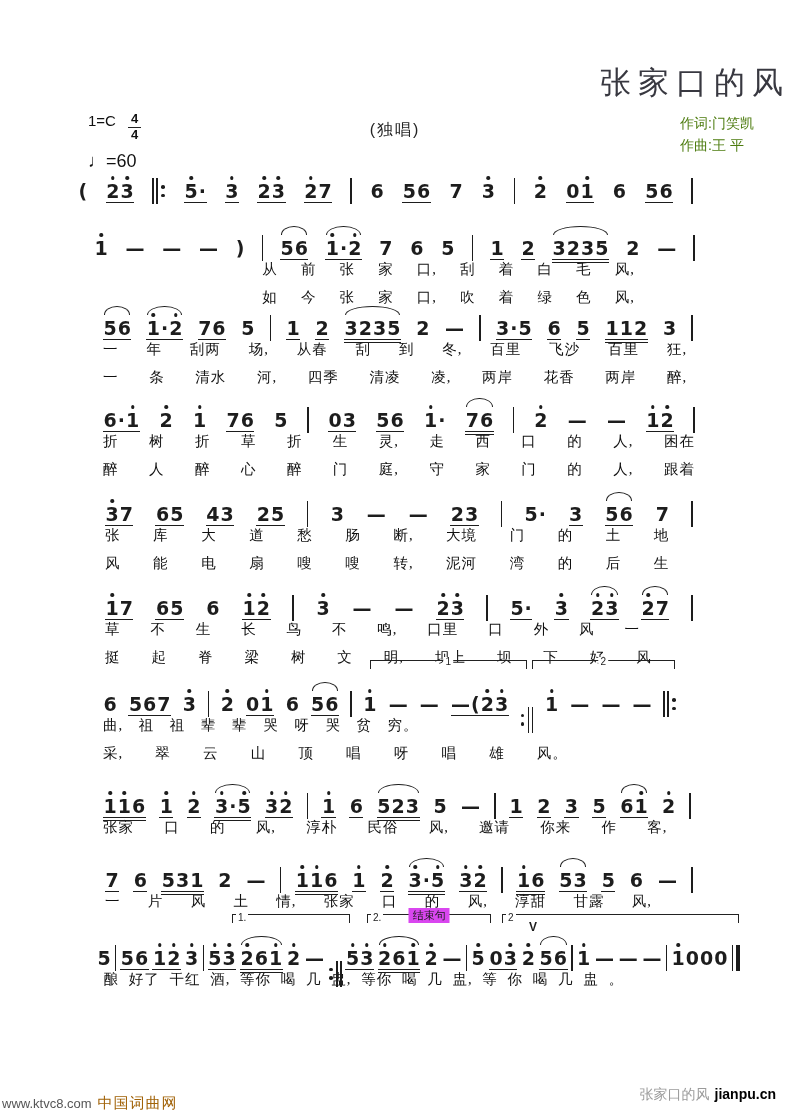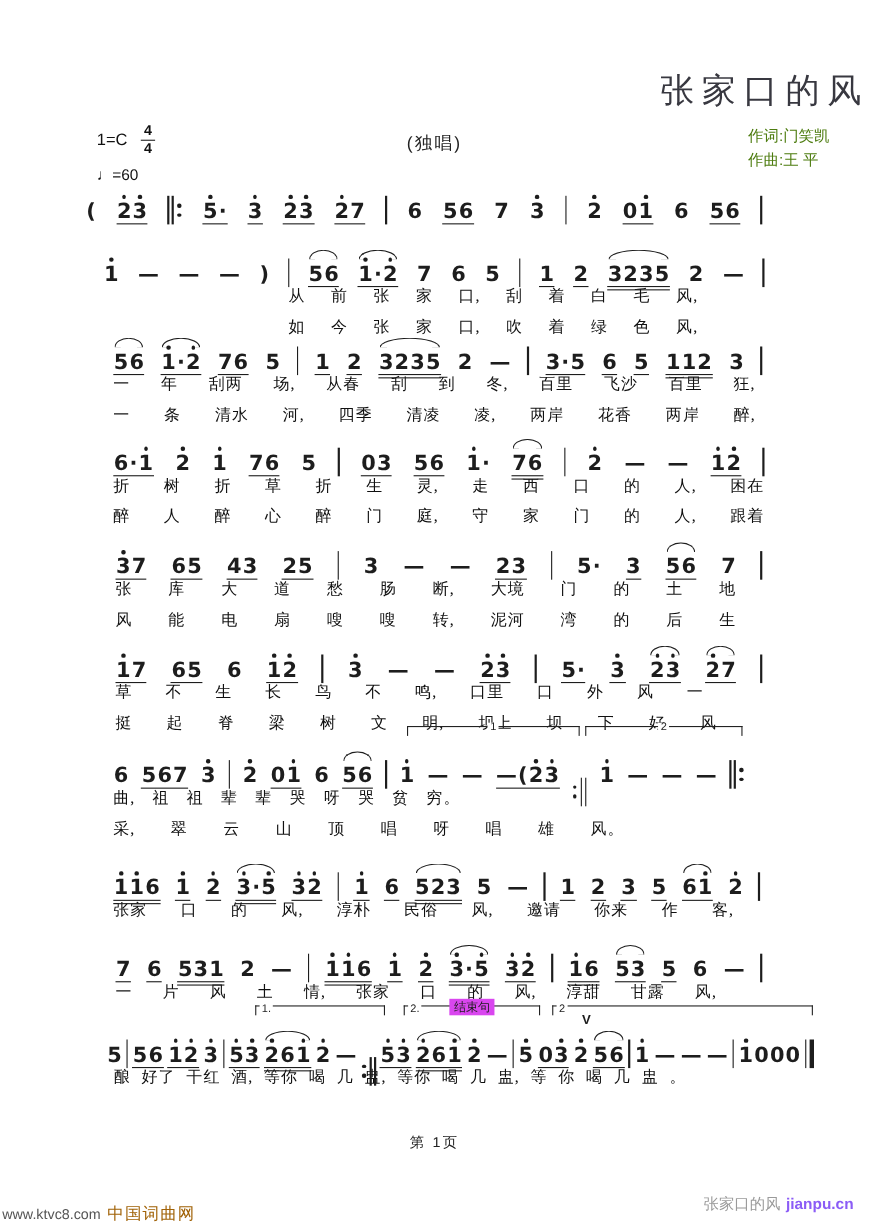--- a/index.html
+++ b/index.html
@@ -4,26 +4,26 @@
 <style>
   html,body{margin:0;padding:0;background:#fff}
   .page{position:relative;width:790px;height:1119px;background:#ffffff;overflow:hidden;
         font-family:"Liberation Sans",sans-serif;color:#1d1d1d}
   .title{position:absolute;top:62px;left:0;right:0;text-align:right;margin:0;
          font-family:"Liberation Serif",serif;font-weight:400;font-size:31px;
          letter-spacing:7px;color:#383840}
   .subtitle{position:absolute;top:120px;left:0;right:0;text-align:center;
             font-size:16px;letter-spacing:2px;color:#232323}
   .keyblock{position:absolute;left:88px;top:112px;font-size:15px;color:#111}
-  .keyrow{display:flex;align-items:center;gap:12px}
+  .keyrow{display:flex;align-items:flex-start;gap:12px}
   .ts{display:inline-flex;flex-direction:column;align-items:center;font-size:13px;
       font-weight:bold;line-height:1.15}
   .ts .tsn{border-bottom:1px solid #222;padding:0 3px}
   .ts .tsd{padding:0 3px}
-  .tempo{margin-top:8px;font-size:14px}
+  .tempo{margin-top:8px;font-size:18px}
   .credits{position:absolute;right:36px;top:112px;font-size:14px;line-height:22px;color:#4d7c0f}
   
   .system{position:absolute}
   .music{display:flex;justify-content:space-between;align-items:baseline;
          padding-top:14px;height:26px;white-space:nowrap;
          font-family:"DejaVu Sans",sans-serif;font-weight:700;font-size:19px}
   .tok{position:relative;display:inline-flex;align-items:baseline;line-height:1}
   .u1,.u2{border-bottom:1.5px solid #1d1d1d;padding-bottom:1px}
   .u2::after{content:"";position:absolute;left:0;right:0;bottom:-4px;border-top:1.5px solid #1d1d1d}
   .arc::before{content:"";position:absolute;top:-13px;left:1px;right:1px;height:8px;
@@ -932,21 +932,20 @@
           <span>等</span>
           <span>你</span>
           <span>喝</span>
           <span>几</span>
           <span>盅</span>
           <span>。</span>
         </div>
       </div>
     </div>
 
-  <div class="pageno">第 1页</div>
 
   <div class="wm-left">
     <span>www.ktvc8.com</span><span class="nm">中国词曲网</span>
   </div>
   <div class="wm-right">
-    <span>张家口的风</span><span class="url" style="color: #8b5cf6;">jianpu.cn</span>
+    <span>张家口的风</span><span class="url" style="color: #000000;">jianpu.cn</span>
   </div>
 </div>
 
 </body></html>

